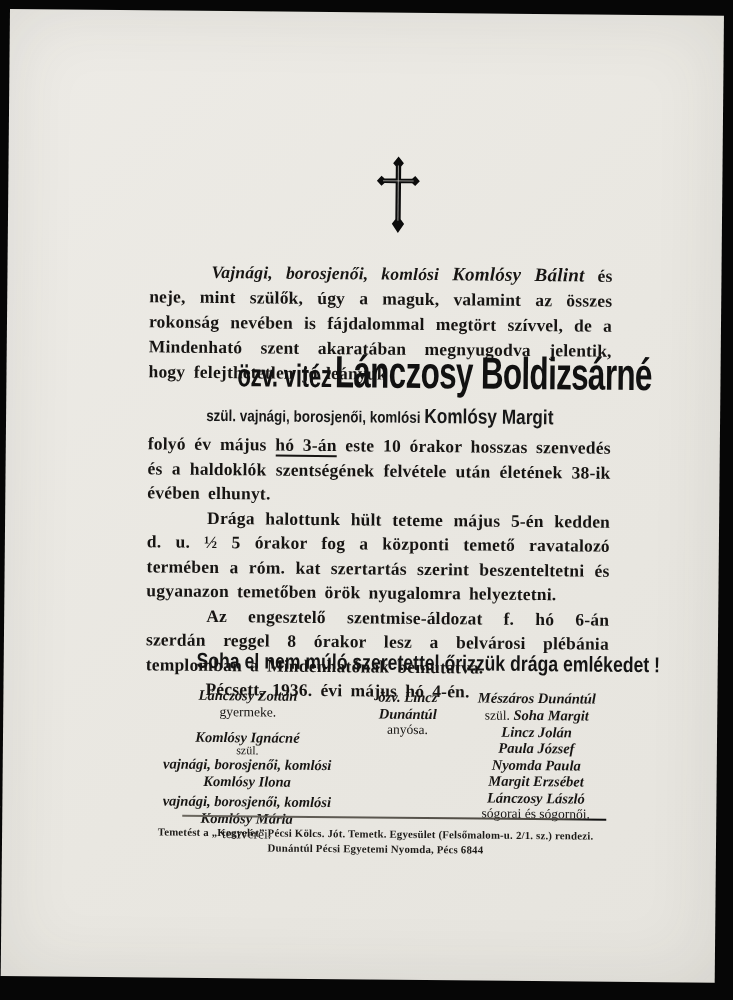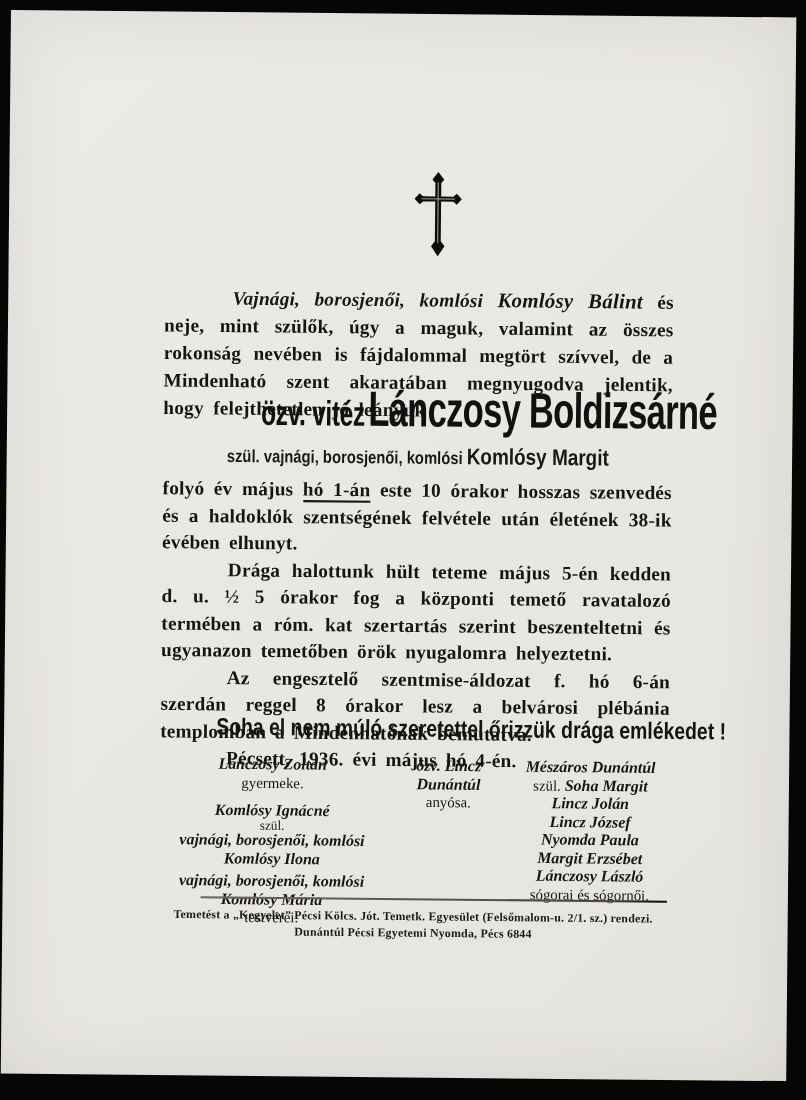--- a/index.html
+++ b/index.html
@@ -124,21 +124,21 @@
     </div>
 
     <div class="subtitle-line">
       <span class="subtitle-inner">
         <span class="subtitle-prefix">szül. vajnági, borosjenői, komlósi</span>
         <span class="subtitle-name">Komlósy Margit</span>
       </span>
     </div>
 
     <div class="paras">
-      <p><span>folyó év május</span> <span class="underlined">hó 1-án</span> <span>este 10 órakor hosszas szenvedés és a haldoklók szentségének felvétele után életének 38-ik évében elhunyt.</span></p>
+      <p><span>folyó év május</span> <span class="underlined">hó 3-án</span> <span>este 10 órakor hosszas szenvedés és a haldoklók szentségének felvétele után életének 38-ik évében elhunyt.</span></p>
       <p class="ind">Drága halottunk hült teteme május  5-én kedden d. u. ½ 5 órakor fog a központi temető ravatalozó termében a róm. kat szertartás szerint beszenteltetni és ugyanazon temetőben örök nyugalomra helyeztetni.</p>
       <p class="ind">Az engesztelő szentmise-áldozat f. hó 6-án szerdán reggel 8 órakor lesz a belvárosi plébánia templomban a Mindenhatónak bemutatva.</p>
       <p class="dateline">Pécsett, 1936. évi május hó 4-én.</p>
     </div>
 
     <div class="motto">
       <span class="motto-inner">Soha el nem múló szeretettel őrizzük drága emlékedet !</span>
     </div>
 
     <div class="mourners">
@@ -156,21 +156,21 @@
         <div class="mrole">testvérei.</div>
       </div>
       <div class="mcol mcol2">
         <div class="mname">özv. Lincz Dunántúl</div>
         <div class="mrole">anyósa.</div>
       </div>
       <div class="mcol mcol3">
         <div class="mname">Mészáros Dunántúl</div>
         <div class="mname"><span class="mrole">szül.</span> <span>Soha Margit</span></div>
         <div class="mname">Lincz Jolán</div>
-        <div class="mname">Lincz József</div>
+        <div class="mname">Paula József</div>
         <div class="mname">Nyomda Paula</div>
         <div class="mname">Margit Erzsébet</div>
         <div class="mname">Lánczosy László</div>
         <div class="mrole">sógorai és sógornői.</div>
       </div>
     </div>
 
     <div class="divider"></div>
 
     <div class="footer">

